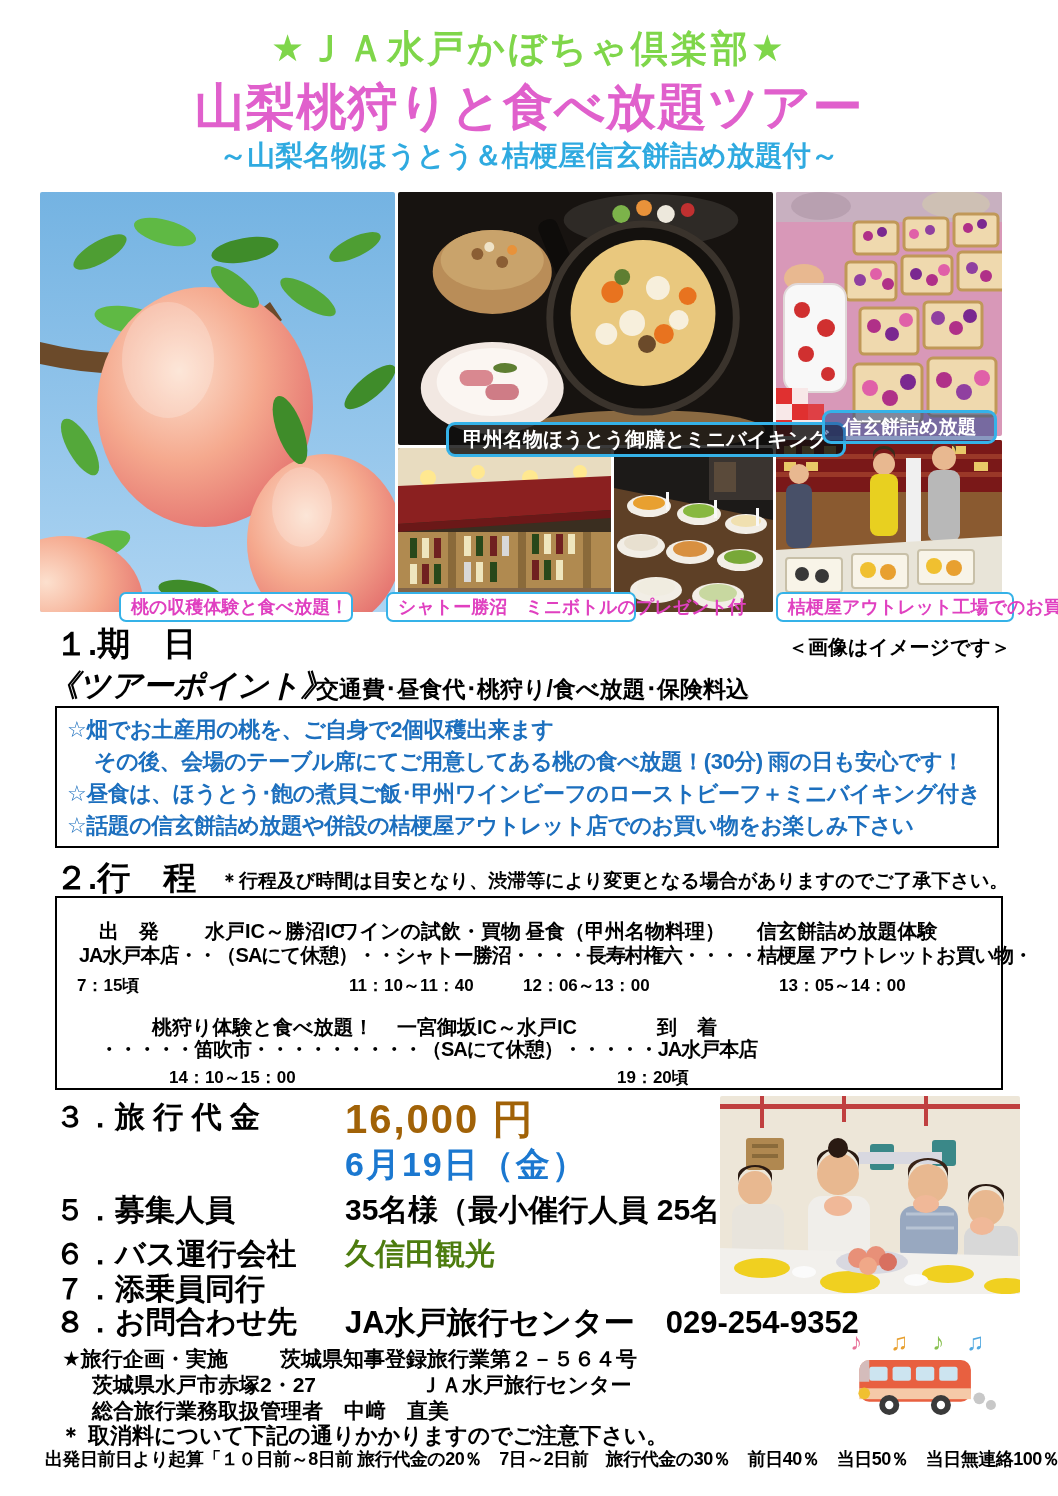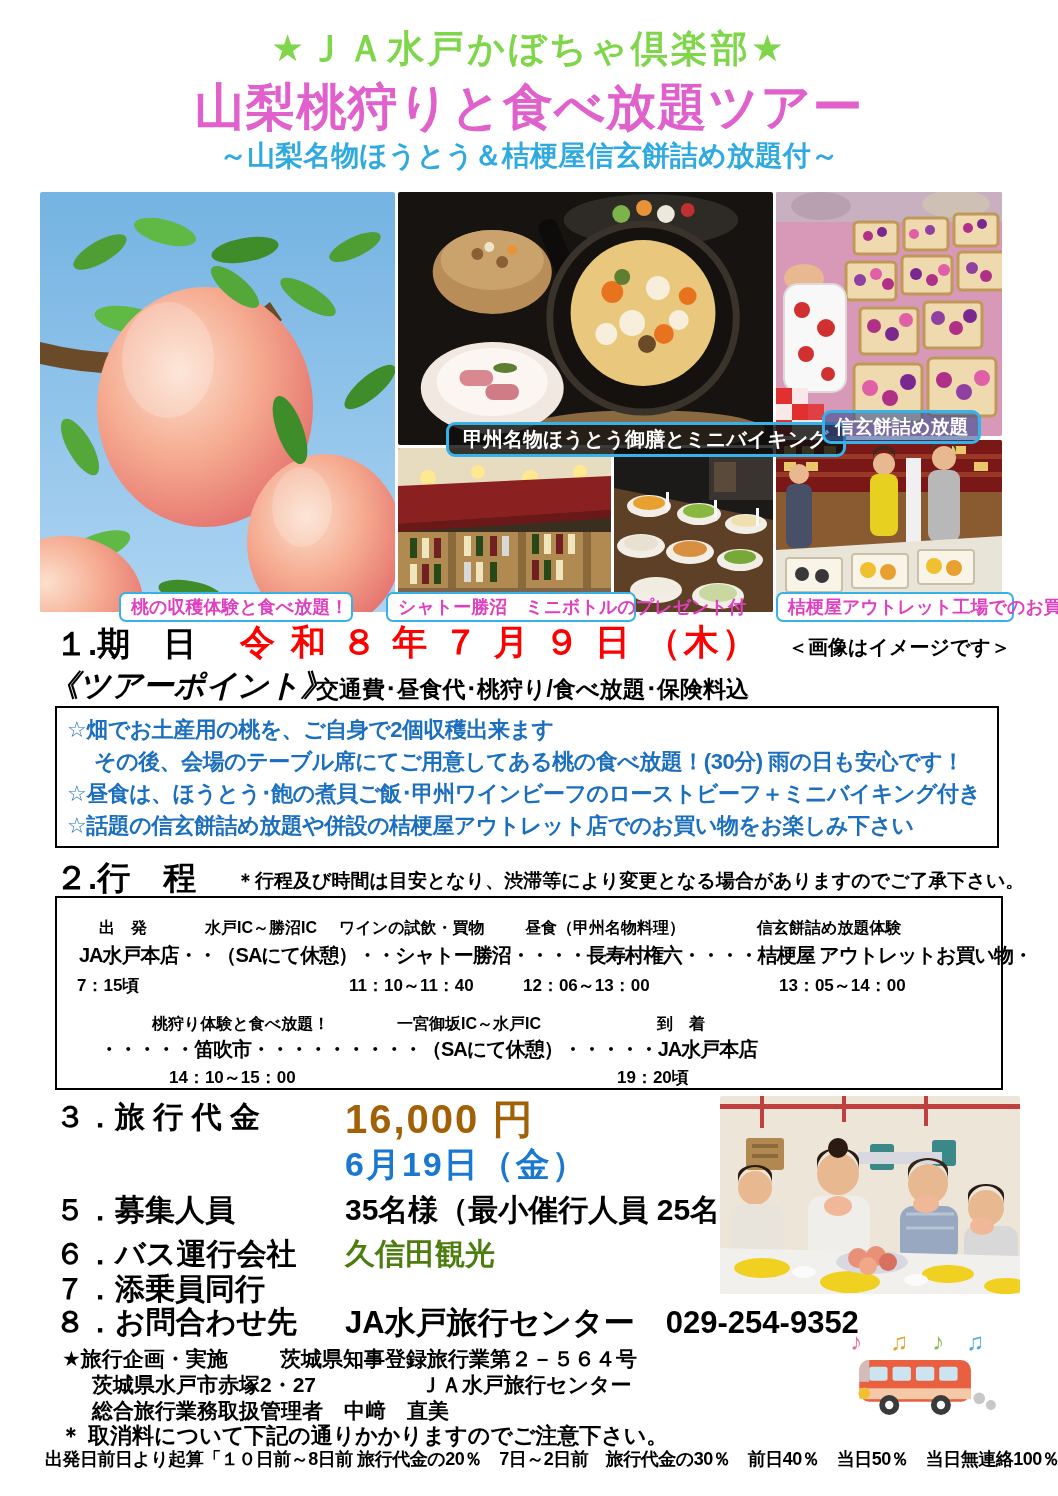--- a/index.html
+++ b/index.html
@@ -15,44 +15,44 @@
   .ph svg{display:block;width:100%;height:100%;}
   .peach-ph{left:40px;top:192px;width:355px;height:420px;}
   .houtou-ph{left:398px;top:192px;width:375px;height:253px;}
   .mochi-ph{left:776px;top:192px;width:226px;height:244px;}
   .wine-ph{left:398px;top:448px;width:213px;height:164px;}
   .buffet-ph{left:614px;top:448px;width:159px;height:164px;}
   .outlet-ph{left:776px;top:440px;width:226px;height:172px;}
   .cap-dark{background:rgba(15,15,15,0.82);border:3px solid #35B2E8;border-radius:9px;
             color:#fff;font-size:20px;padding:1px 14px;white-space:nowrap;z-index:5;}
   .cap-blue{background:rgba(40,70,140,0.55);border:3px solid #35B2E8;border-radius:9px;
-            color:#fff;font-size:19px;padding:1px 10px;white-space:nowrap;z-index:5;}
+            color:#fff;font-size:19px;padding:1px 18px;white-space:nowrap;z-index:5;}
   .cap-pink{background:#fff;border:2px solid #35B2E8;border-radius:7px;color:#E040C0;
             font-size:18px;padding:1px 10px;white-space:nowrap;text-align:center;z-index:6;}
   .houtou-cap{left:446px;top:422px;}
   .shingen-cap{left:822px;top:410px;}
   .peach-cap{left:119px;top:592px;width:210px;}
   .chateau-cap{left:386px;top:592px;width:226px;}
   .outlet-cap{left:776px;top:592px;width:214px;}
   
   .s1-label{left:55px;top:622px;font-size:33px;}
   .s1-date{left:240px;top:619px;font-size:35px;letter-spacing:3px;}
   .s1-note{left:788px;top:634px;font-size:20px;}
   .tp-label{left:48px;top:665px;font-size:31px;font-style:italic;}
   .tp-text{left:316px;top:674px;font-size:23px;}
   
   .hl-box{left:55px;top:706px;width:944px;height:142px;border:2px solid #000;
           padding:6px 10px;box-sizing:border-box;}
   .hl-line{color:#1C6FBE;font-size:22px;line-height:32px;letter-spacing:-0.5px;white-space:pre;}
   
   .s2-label{left:55px;top:856px;font-size:33px;}
-  .s2-note{left:236px;top:868px;font-size:19px;}
+  .s2-note{left:220px;top:868px;font-size:19px;}
   
   .itin-box{left:55px;top:896px;width:944px;height:190px;border:2px solid #000;}
-  .ih{position:absolute;font-size:16px;white-space:nowrap;}
+  .ih{position:absolute;font-size:20px;white-space:nowrap;}
   .ir{position:absolute;font-size:20px;letter-spacing:-1px;white-space:nowrap;}
   .it{position:absolute;font-size:17px;white-space:nowrap;}
   
   .d-label{font-size:30px;white-space:nowrap;}
   .d-value{font-size:30px;white-space:nowrap;}
   .v-price{font-size:40px;letter-spacing:2px;}
   .v-deadline{font-size:34px;letter-spacing:2px;}
   .v-phone{font-size:31px;}
   
   .party-ph{left:720px;top:1096px;width:300px;height:198px;}
@@ -321,21 +321,20 @@
     </svg>
   </div>
 
   <div class="abs cap-dark houtou-cap">甲州名物ほうとう御膳とミニバイキング</div>
   <div class="abs cap-blue shingen-cap">信玄餅詰め放題</div>
   <div class="abs cap-pink peach-cap">桃の収穫体験と食べ放題！</div>
   <div class="abs cap-pink chateau-cap">シャトー勝沼　ミニボトルのプレゼント付</div>
   <div class="abs cap-pink outlet-cap">桔梗屋アウトレット工場でのお買い物</div>
 
   <div class="abs s1-label">１.期　日</div>
-  <div class="abs s1-date" style="color: rgb(255, 0, 0);">令 和 ８ 年 ７ 月 ９ 日 （木）</div>
   <div class="abs s1-note">＜画像はイメージです＞</div>
 
   <div class="abs tp-label">《ツアーポイント》</div>
   <div class="abs tp-text">交通費･昼食代･桃狩り/食べ放題･保険料込</div>
 
   <div class="abs hl-box">
     <div class="hl-line">☆畑でお土産用の桃を、ご自身で2個収穫出来ます</div>
     <div class="hl-line">　 その後、会場のテーブル席にてご用意してある桃の食べ放題！(30分) 雨の日も安心です！</div>
     <div class="hl-line">☆昼食は、ほうとう･飽の煮貝ご飯･甲州ワインビーフのローストビーフ＋ミニバイキング付き</div>
     <div class="hl-line">☆話題の信玄餅詰め放題や併設の桔梗屋アウトレット店でのお買い物をお楽しみ下さい</div>

